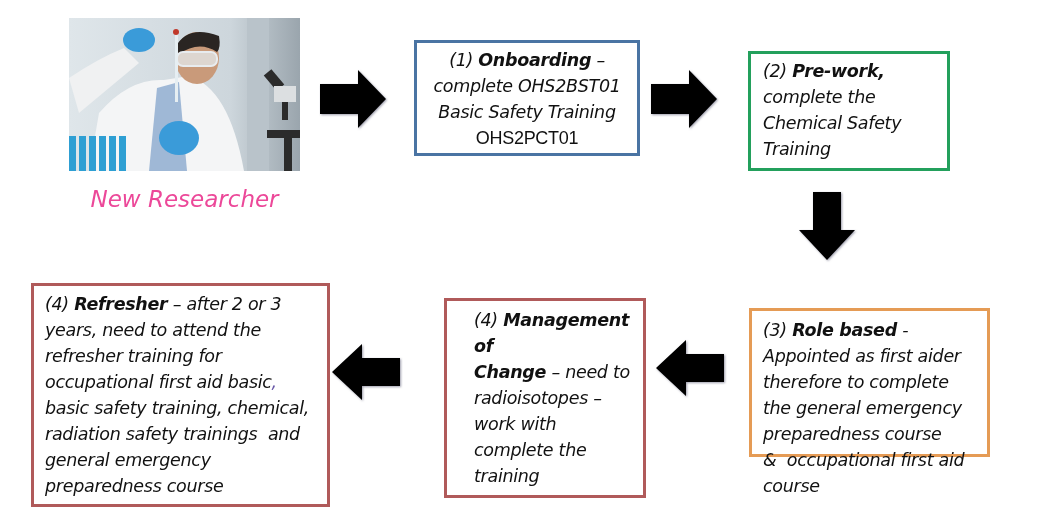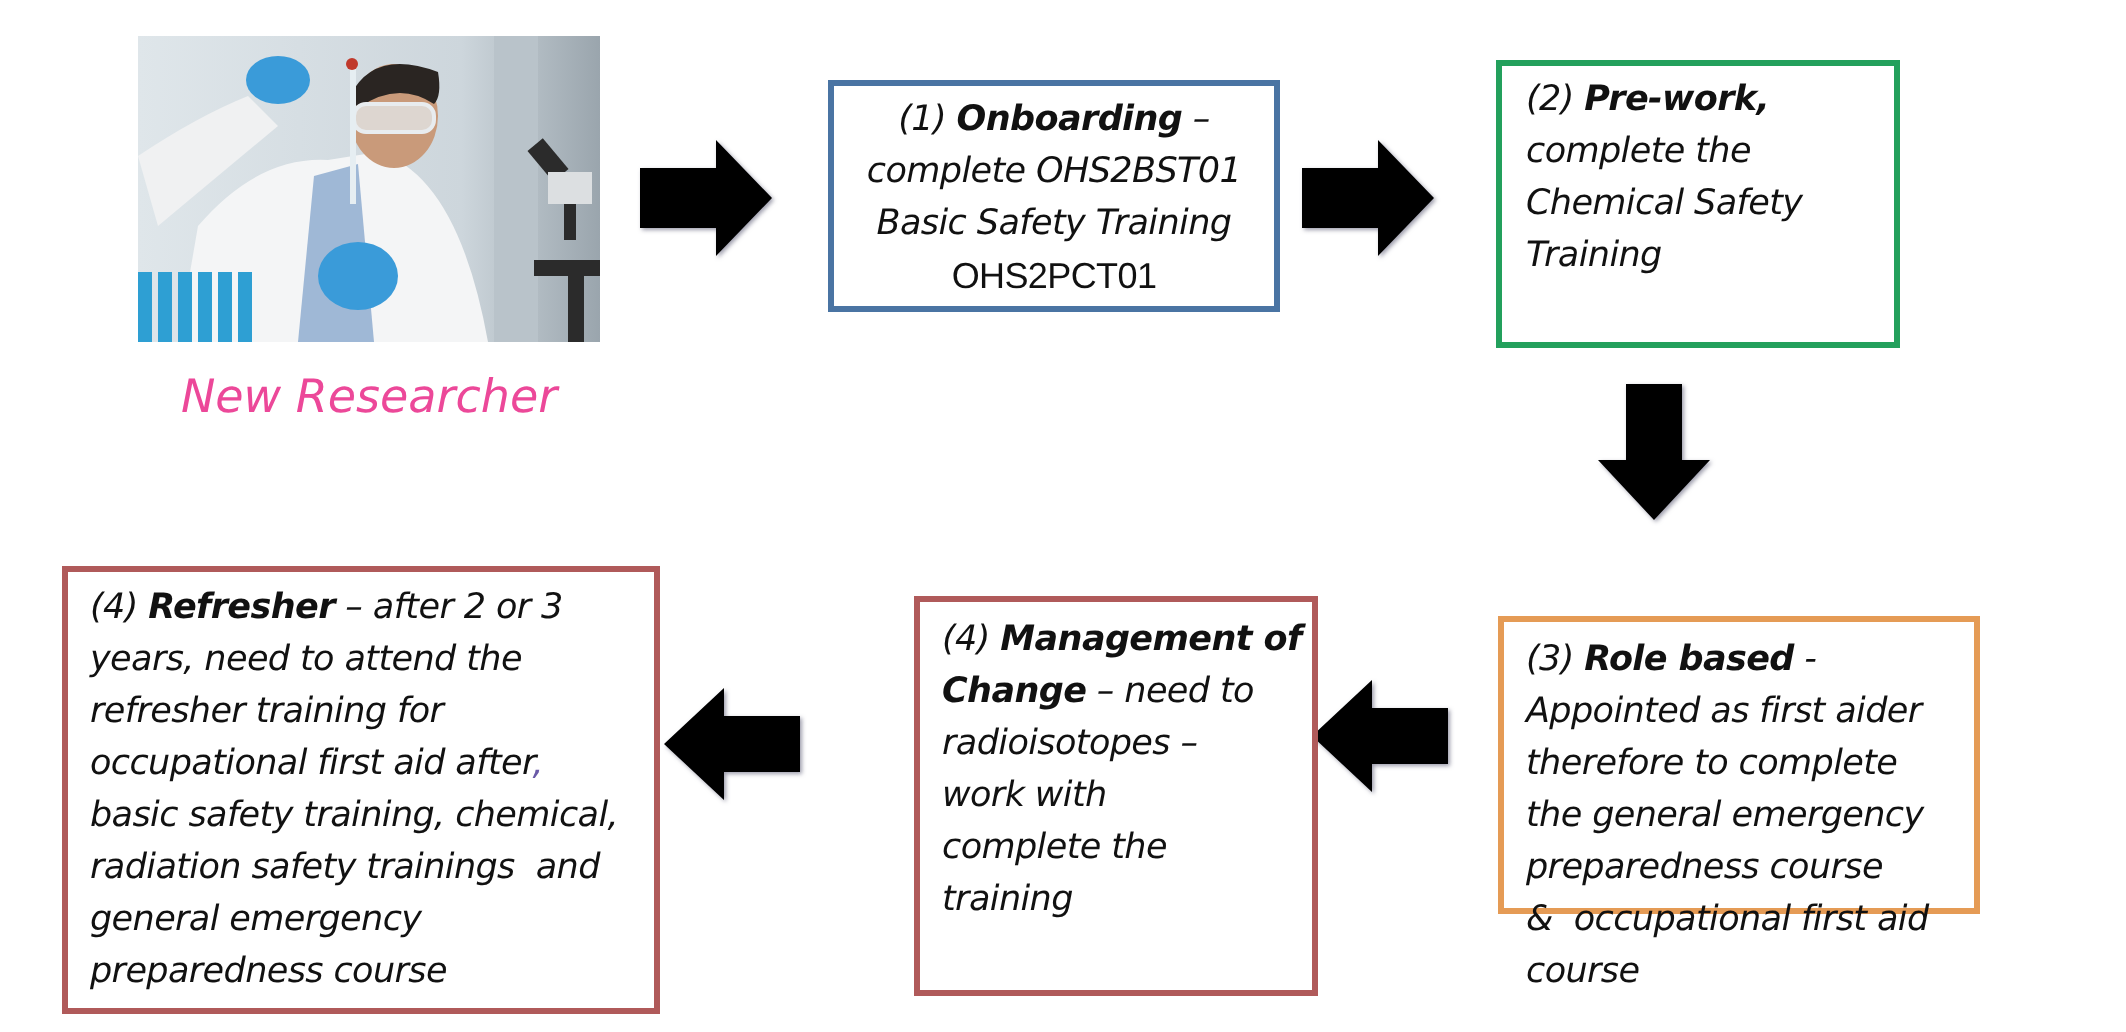--- a/index.html
+++ b/index.html
@@ -11,23 +11,23 @@
     .arrow { position: absolute; }
     .arrow svg { display: block; filter: drop-shadow(1px 1px 1px rgba(60,60,90,0.5)); }
 
     
     #photo { position: absolute; left: 69px; top: 18px; width: 231px; height: 153px; overflow: hidden; background: #cfd8df; }
     #caption { position: absolute; left: 69px; top: 186px; width: 231px; text-align: center;
                font-style: italic; font-size: 23px; color: #2b4f7d; font-family: "DejaVu Sans", sans-serif; }
 
     #box1 { left: 414px; top: 40px; width: 226px; height: 116px; border-color: #4a74a3; text-align: center; padding-top: 4px; }
     #box1 .plain { font-family: "Liberation Sans", sans-serif; font-style: normal; font-size: 18px; text-align: center; }
-    #box2 { left: 748px; top: 30px; width: 202px; height: 144px; border-color: #23a05c; padding: 4px 12px 0 12px; }
+    #box2 { left: 748px; top: 51px; width: 202px; height: 120px; border-color: #23a05c; padding: 4px 12px 0 12px; }
     #box3 { left: 749px; top: 308px; width: 241px; height: 149px; border-color: #e59b55; padding: 6px 0 0 11px; }
-    #box4 { left: 457px; top: 298px; width: 202px; height: 200px; border-color: #b05a5a; padding: 6px 0 0 11px; }
+    #box4 { left: 444px; top: 298px; width: 202px; height: 200px; border-color: #b05a5a; padding: 6px 0 0 27px; }
     #box5 { left: 20px; top: 283px; width: 299px; height: 224px; border-color: #b05a5a; padding: 5px 0 0 11px; margin-left: 11px; }
     .purple { color: #6a5aa8; }
   </style>
 </head>
 <body>
 
 <div id="photo">
   <svg width="231" height="153" viewBox="0 0 231 153">
     <defs>
       <linearGradient id="bg" x1="0" y1="0" x2="1" y2="0">
@@ -155,19 +155,19 @@
 </div>
 
 <div class="box txt" id="box5" style="border-color: rgb(176, 90, 90);">
   <div>
     <span>(4)</span>
     <b>Refresher</b><span> – after 2 or 3</span>
   </div>
   <div>years, need to attend the</div>
   <div>refresher training for</div>
   <div>
-    <span>occupational first aid after</span><span class="purple">,</span>
+    <span>occupational first aid basic</span><span class="purple">,</span>
   </div>
   <div>basic safety training, chemical,</div>
   <div style="white-space:pre">radiation safety trainings  and</div>
   <div>general emergency</div>
   <div>preparedness course</div>
 </div>
 
 </body></html>

